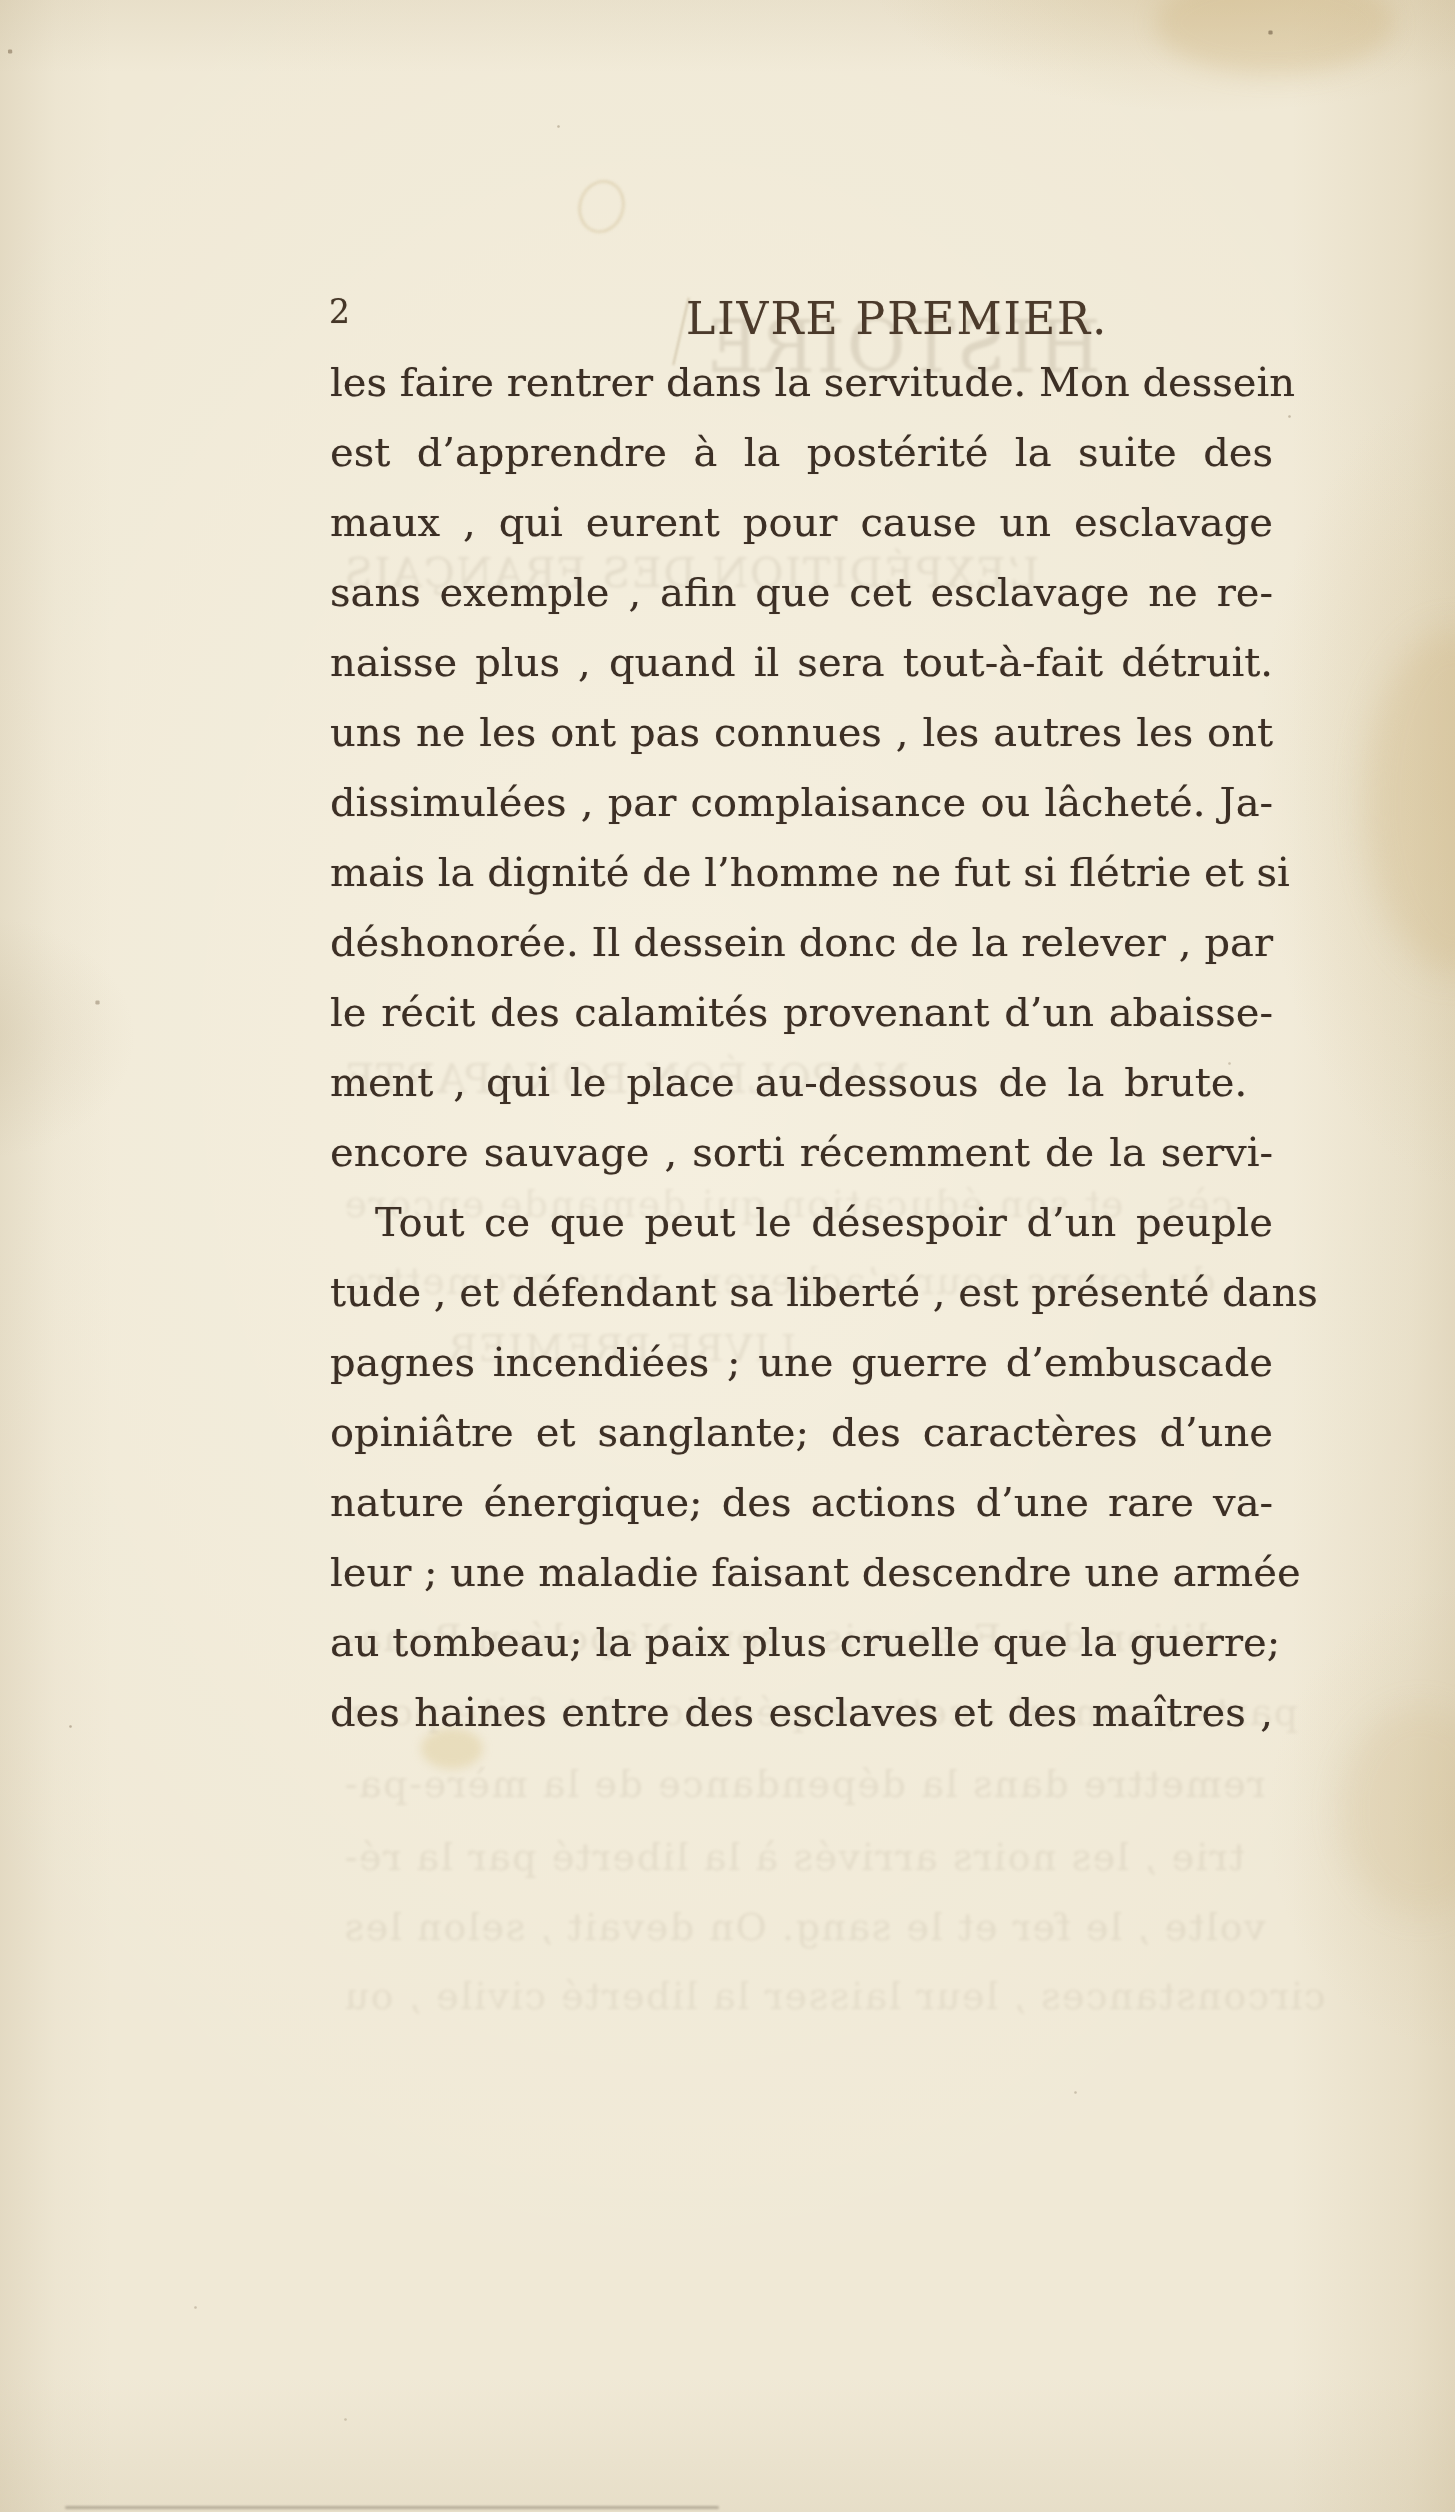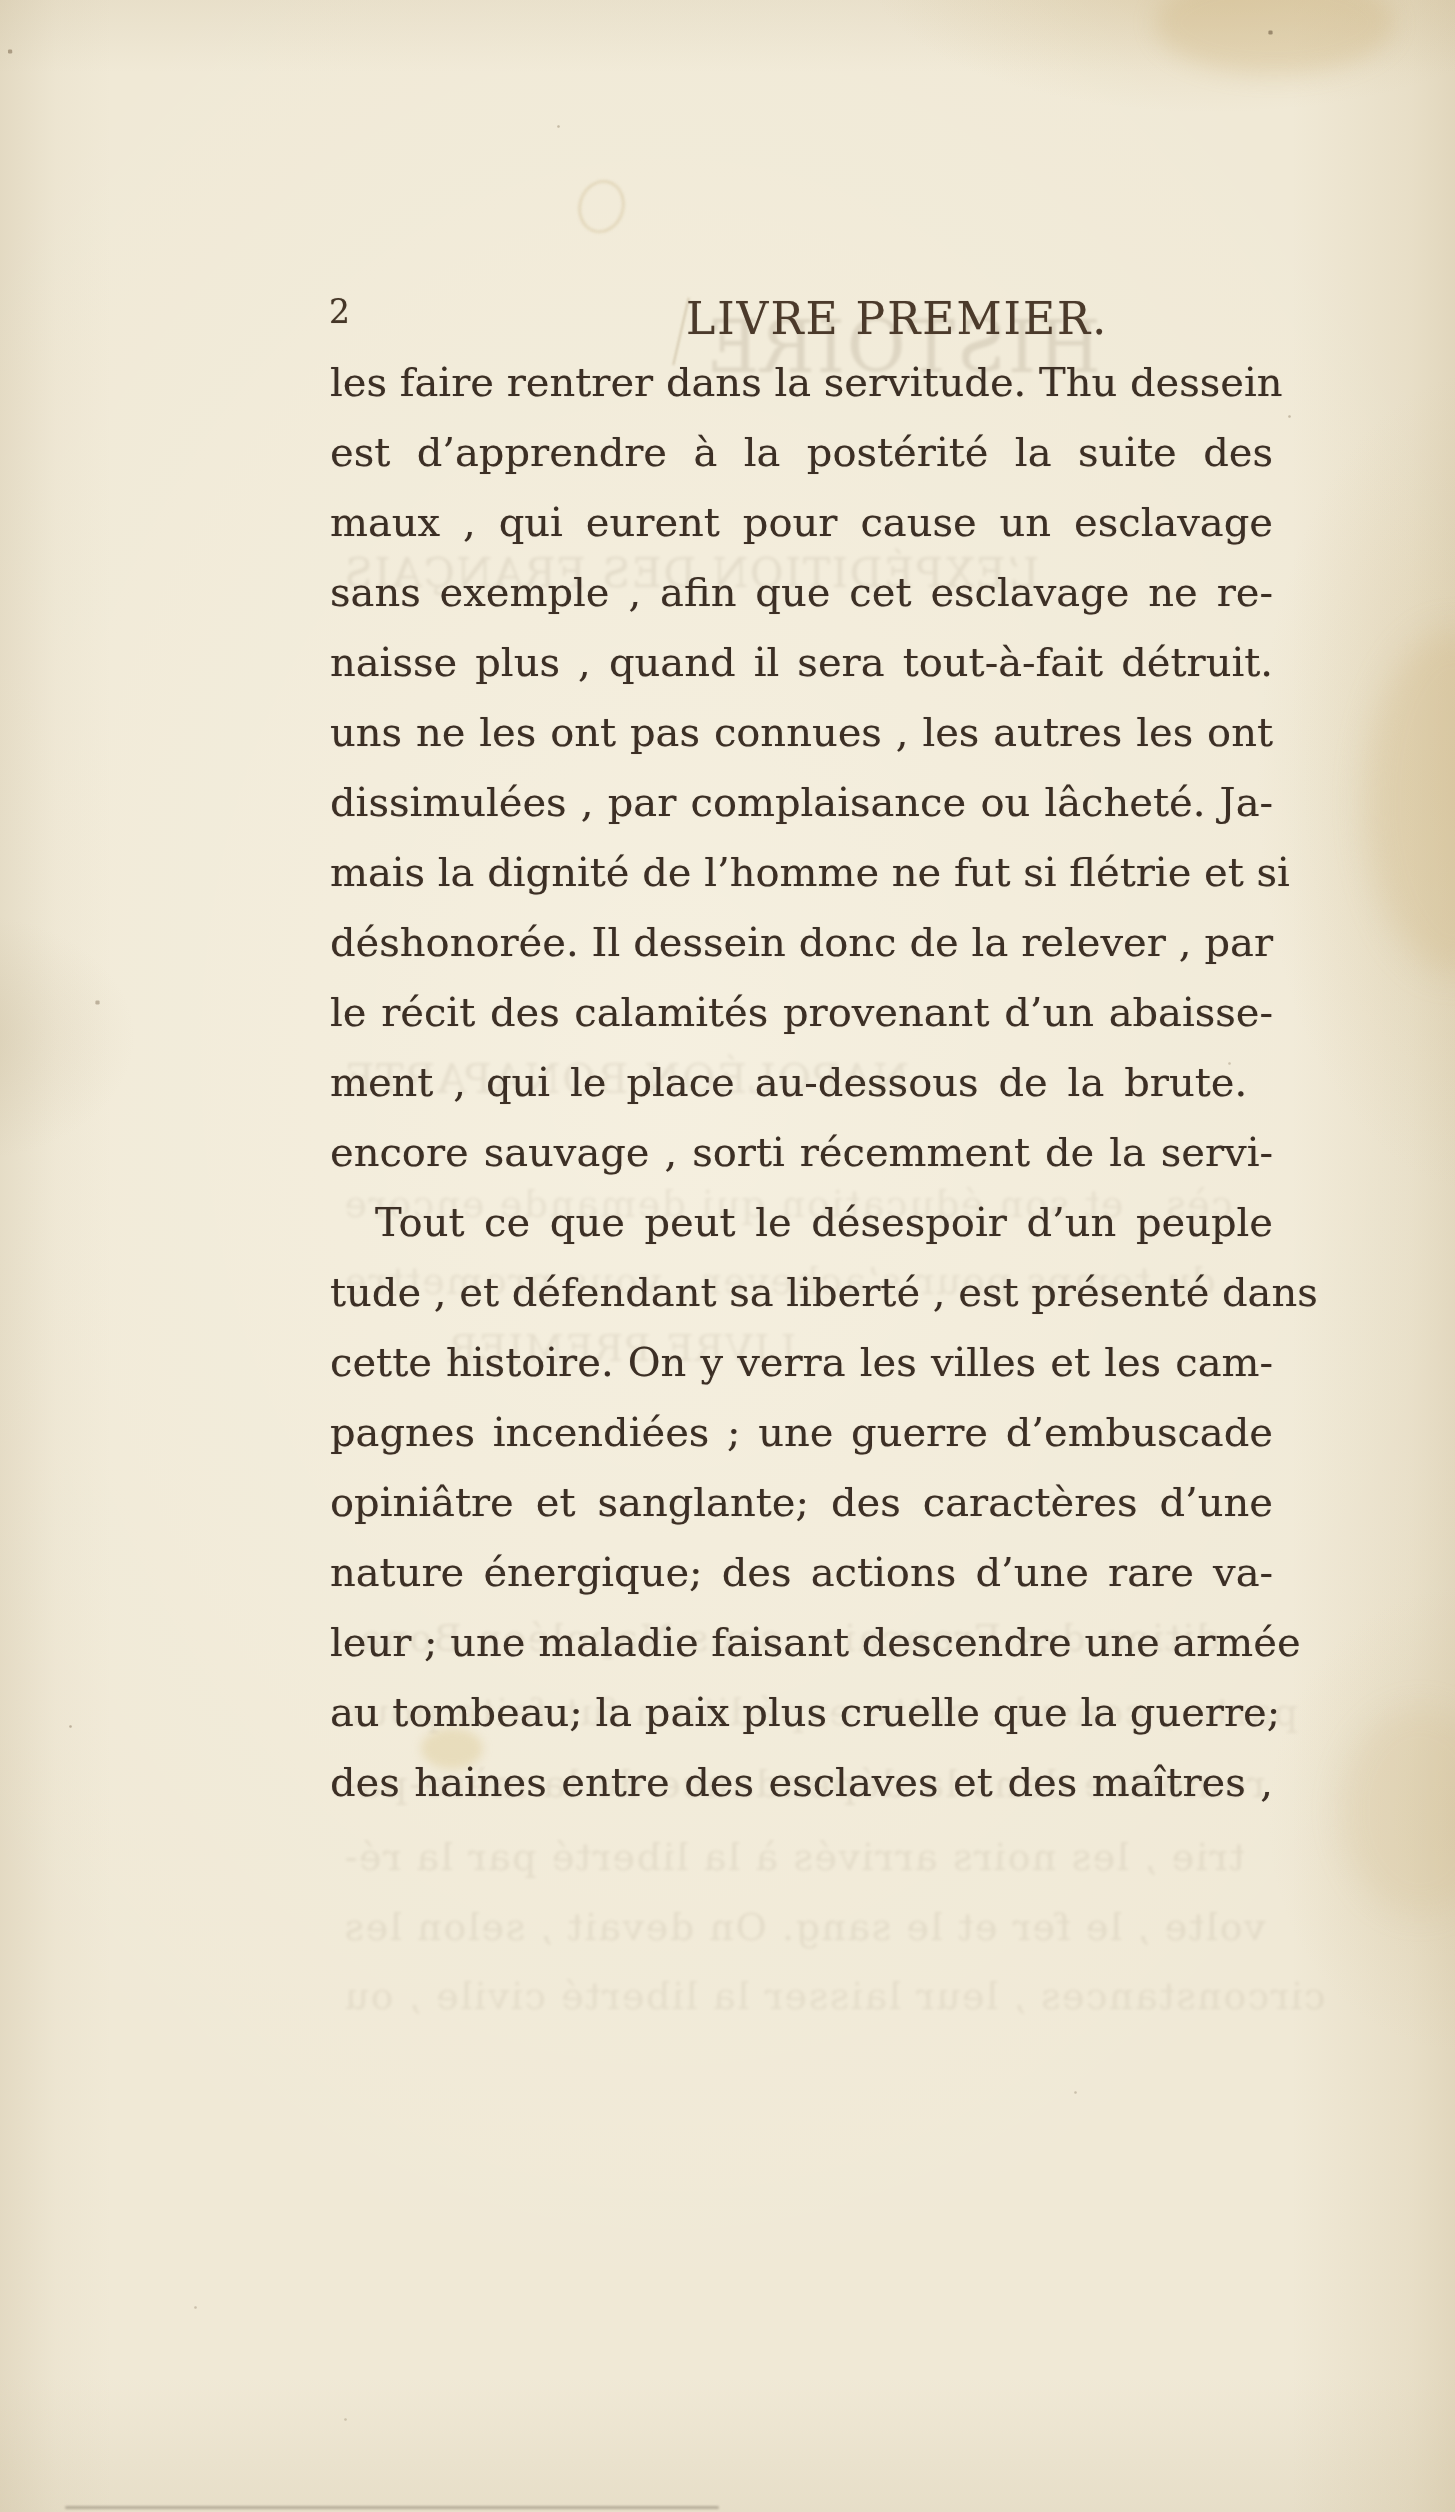--- a/index.html
+++ b/index.html
@@ -164,35 +164,34 @@
   <div class="stain stain-small"></div>
   <div class="paper-dimple"></div>
   <div class="crease-mark"></div>
   <div class="bottom-edge-shadow"></div>
   <div class="specks"></div>
 
   <div class="page-number">2</div>
   <div class="running-header">LIVRE PREMIER.</div>
 
   <div class="body-text">
-      <div class="text-line">les faire rentrer dans la servitude. Thu dessein</div>
+      <div class="text-line">les faire rentrer dans la servitude. Mon dessein</div>
       <div class="text-line">est d’apprendre à la postérité la suite des</div>
       <div class="text-line">maux , qui eurent pour cause un esclavage</div>
       <div class="text-line">sans exemple , afin que cet esclavage ne re-</div>
       <div class="text-line">naisse plus , quand il sera tout-à-fait détruit.</div>
       <div class="text-line">uns ne les ont pas connues , les autres les ont</div>
       <div class="text-line">dissimulées , par complaisance ou lâcheté. Ja-</div>
       <div class="text-line">mais la dignité de l’homme ne fut si flétrie et si</div>
       <div class="text-line">déshonorée. Il dessein donc de la relever , par</div>
       <div class="text-line">le récit des calamités provenant d’un abaisse-</div>
       <div class="text-line para-end">ment , qui le place au-dessous de la brute.</div>
       <div class="text-line">encore sauvage , sorti récemment de la servi-</div>
       <div class="text-line indent">Tout ce que peut le désespoir d’un peuple</div>
       <div class="text-line">tude , et défendant sa liberté , est présenté dans</div>
-      <div class="text-line">cette histoire. On y verra les villes et les cam-</div>
       <div class="text-line">pagnes incendiées ; une guerre d’embuscade</div>
       <div class="text-line">opiniâtre et sanglante; des caractères d’une</div>
       <div class="text-line">nature énergique; des actions d’une rare va-</div>
       <div class="text-line">leur ; une maladie faisant descendre une armée</div>
       <div class="text-line">au tombeau; la paix plus cruelle que la guerre;</div>
       <div class="text-line">des haines entre des esclaves et des maîtres ,</div>
     </div>
 
 </div>
 

